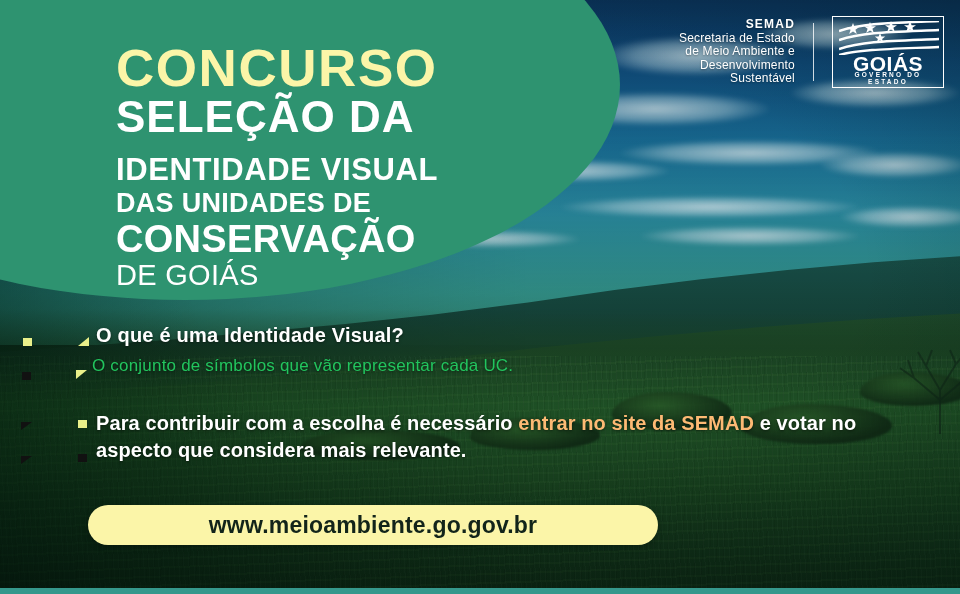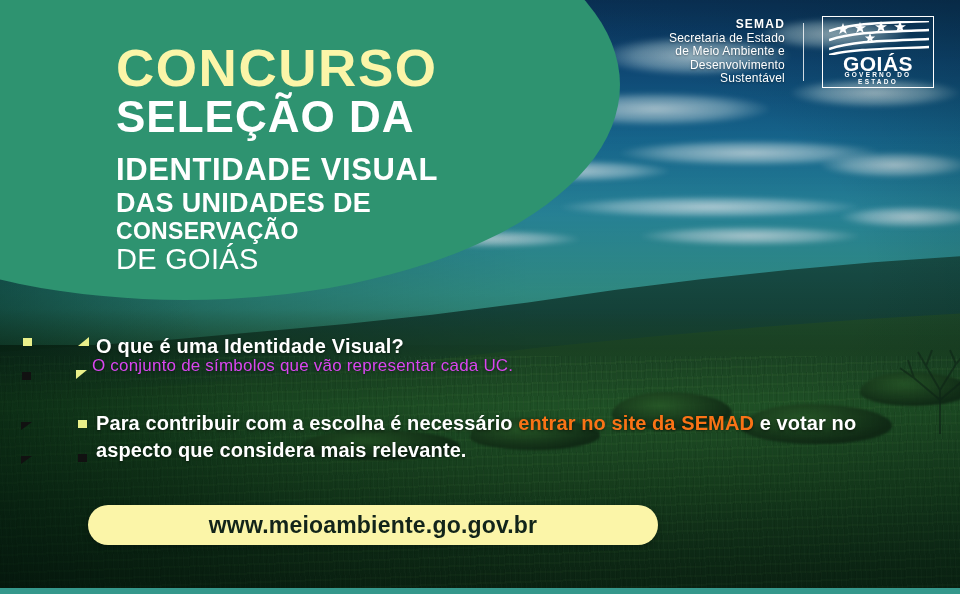--- a/index.html
+++ b/index.html
@@ -80,21 +80,21 @@
   .ellipse{
     position:absolute;
     left:-250px; top:-130px;
     width:870px; height:430px;
     border-radius:50%;
     background:#2E9370;
   }
 
   
   .logos{
-    position:absolute; right:26px; top:16px;
+    position:absolute; right:16px; top:16px;
     display:flex; align-items:center; gap:4px;
     color:#ffffff;
   }
   .semad{
     text-align:right; line-height:1.12; padding-right:14px;
     text-shadow:0 1px 2px rgba(0,0,0,.35);
   }
   .semad .name{
     font-size:12px; font-weight:bold; letter-spacing:1.2px;
   }
@@ -127,47 +127,47 @@
   .t-concurso{
     font-size:52px; font-weight:bold; line-height:.95;
     color:#FBF5A8; letter-spacing:1.5px;
     font-family:"Liberation Sans", sans-serif;
     transform:scaleX(1.02);
     transform-origin:left center;
   }
   .t-l2{ font-size:44px; font-weight:bold; line-height:1.02; letter-spacing:1px; margin-top:2px;}
   .t-l3{ font-size:31px; font-weight:bold; line-height:1.05; letter-spacing:.6px; margin-top:14px;}
   .t-l4{ font-size:27px; font-weight:bold; line-height:1.1; letter-spacing:.3px; margin-top:2px;}
-  .t-l5{ font-size:23px; font-weight:bold; line-height:1.1; letter-spacing:.3px;}
+  .t-l5{ font-size:38px; font-weight:bold; line-height:1.1; letter-spacing:.3px;}
   .t-l6{ font-size:29px; font-weight:normal; line-height:1.1; letter-spacing:.3px;}
 
   
   .body-block{ position:absolute; left:0; top:322px; width:960px; }
 
   .mk{ position:absolute; }
   .mk-sq{ width:9px; height:8px; }
 
   .q-line{
-    position:absolute; left:96px; top:13px;
+    position:absolute; left:96px; top:2px;
     font-size:20px; font-weight:bold; color:#ffffff; letter-spacing:.2px;
     text-shadow:0 1px 3px rgba(0,0,0,.45);
     text-align:right;
   }
   .a-line{
     position:absolute; left:92px; top:34px;
-    font-size:17px; font-weight:normal; color:#d946ef; letter-spacing:.2px;
+    font-size:17px; font-weight:normal; color:#22c55e; letter-spacing:.2px;
     text-shadow:0 1px 3px rgba(0,0,0,.45);
   }
   .p-block{
     position:absolute; left:96px; top:88px; width:800px;
     font-size:20px; font-weight:bold; color:#ffffff; line-height:1.33;
     letter-spacing:.1px;
     text-shadow:0 1px 3px rgba(0,0,0,.5);
   }
-  .hl{ color:#f97316; }
+  .hl{ color:#fdba74; }
 
   
   .url-pill{
     position:absolute; left:88px; top:505px;
     width:570px; height:40px;
     background:#FBF5A8; border-radius:24px;
     display:flex; align-items:center; justify-content:center;
     box-shadow:0 2px 6px rgba(0,0,0,.25);
   }
   .url-pill span{

